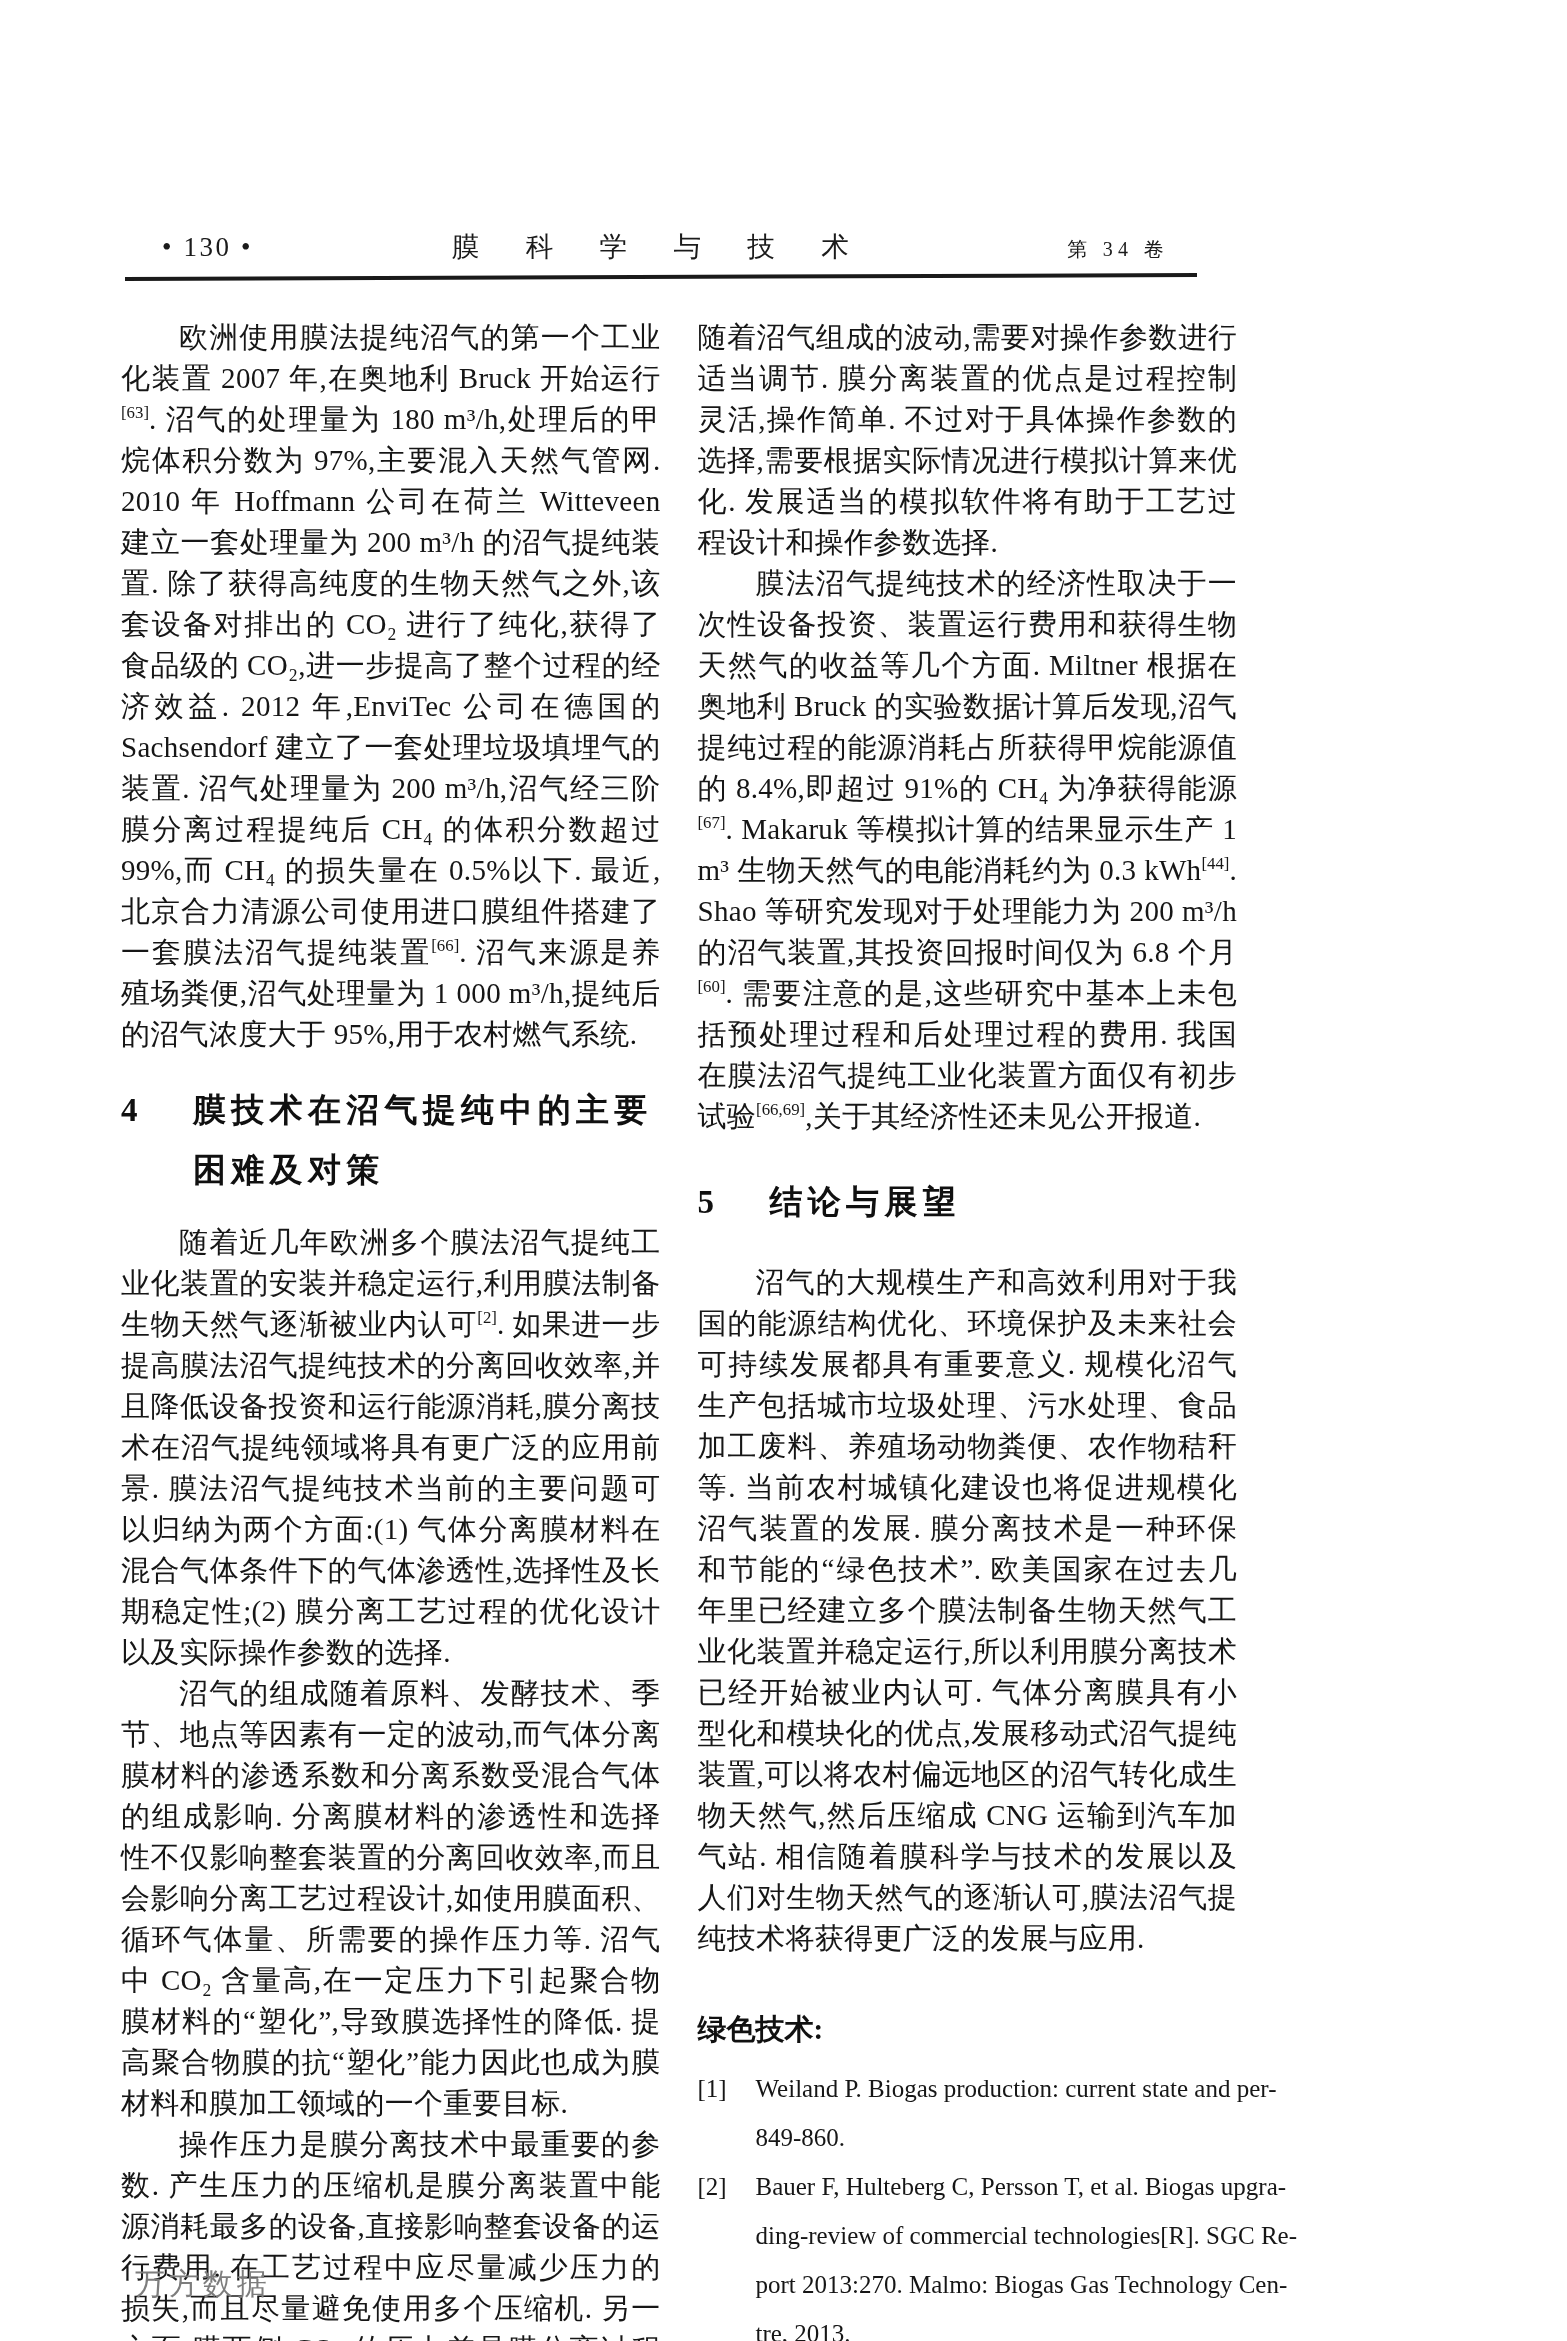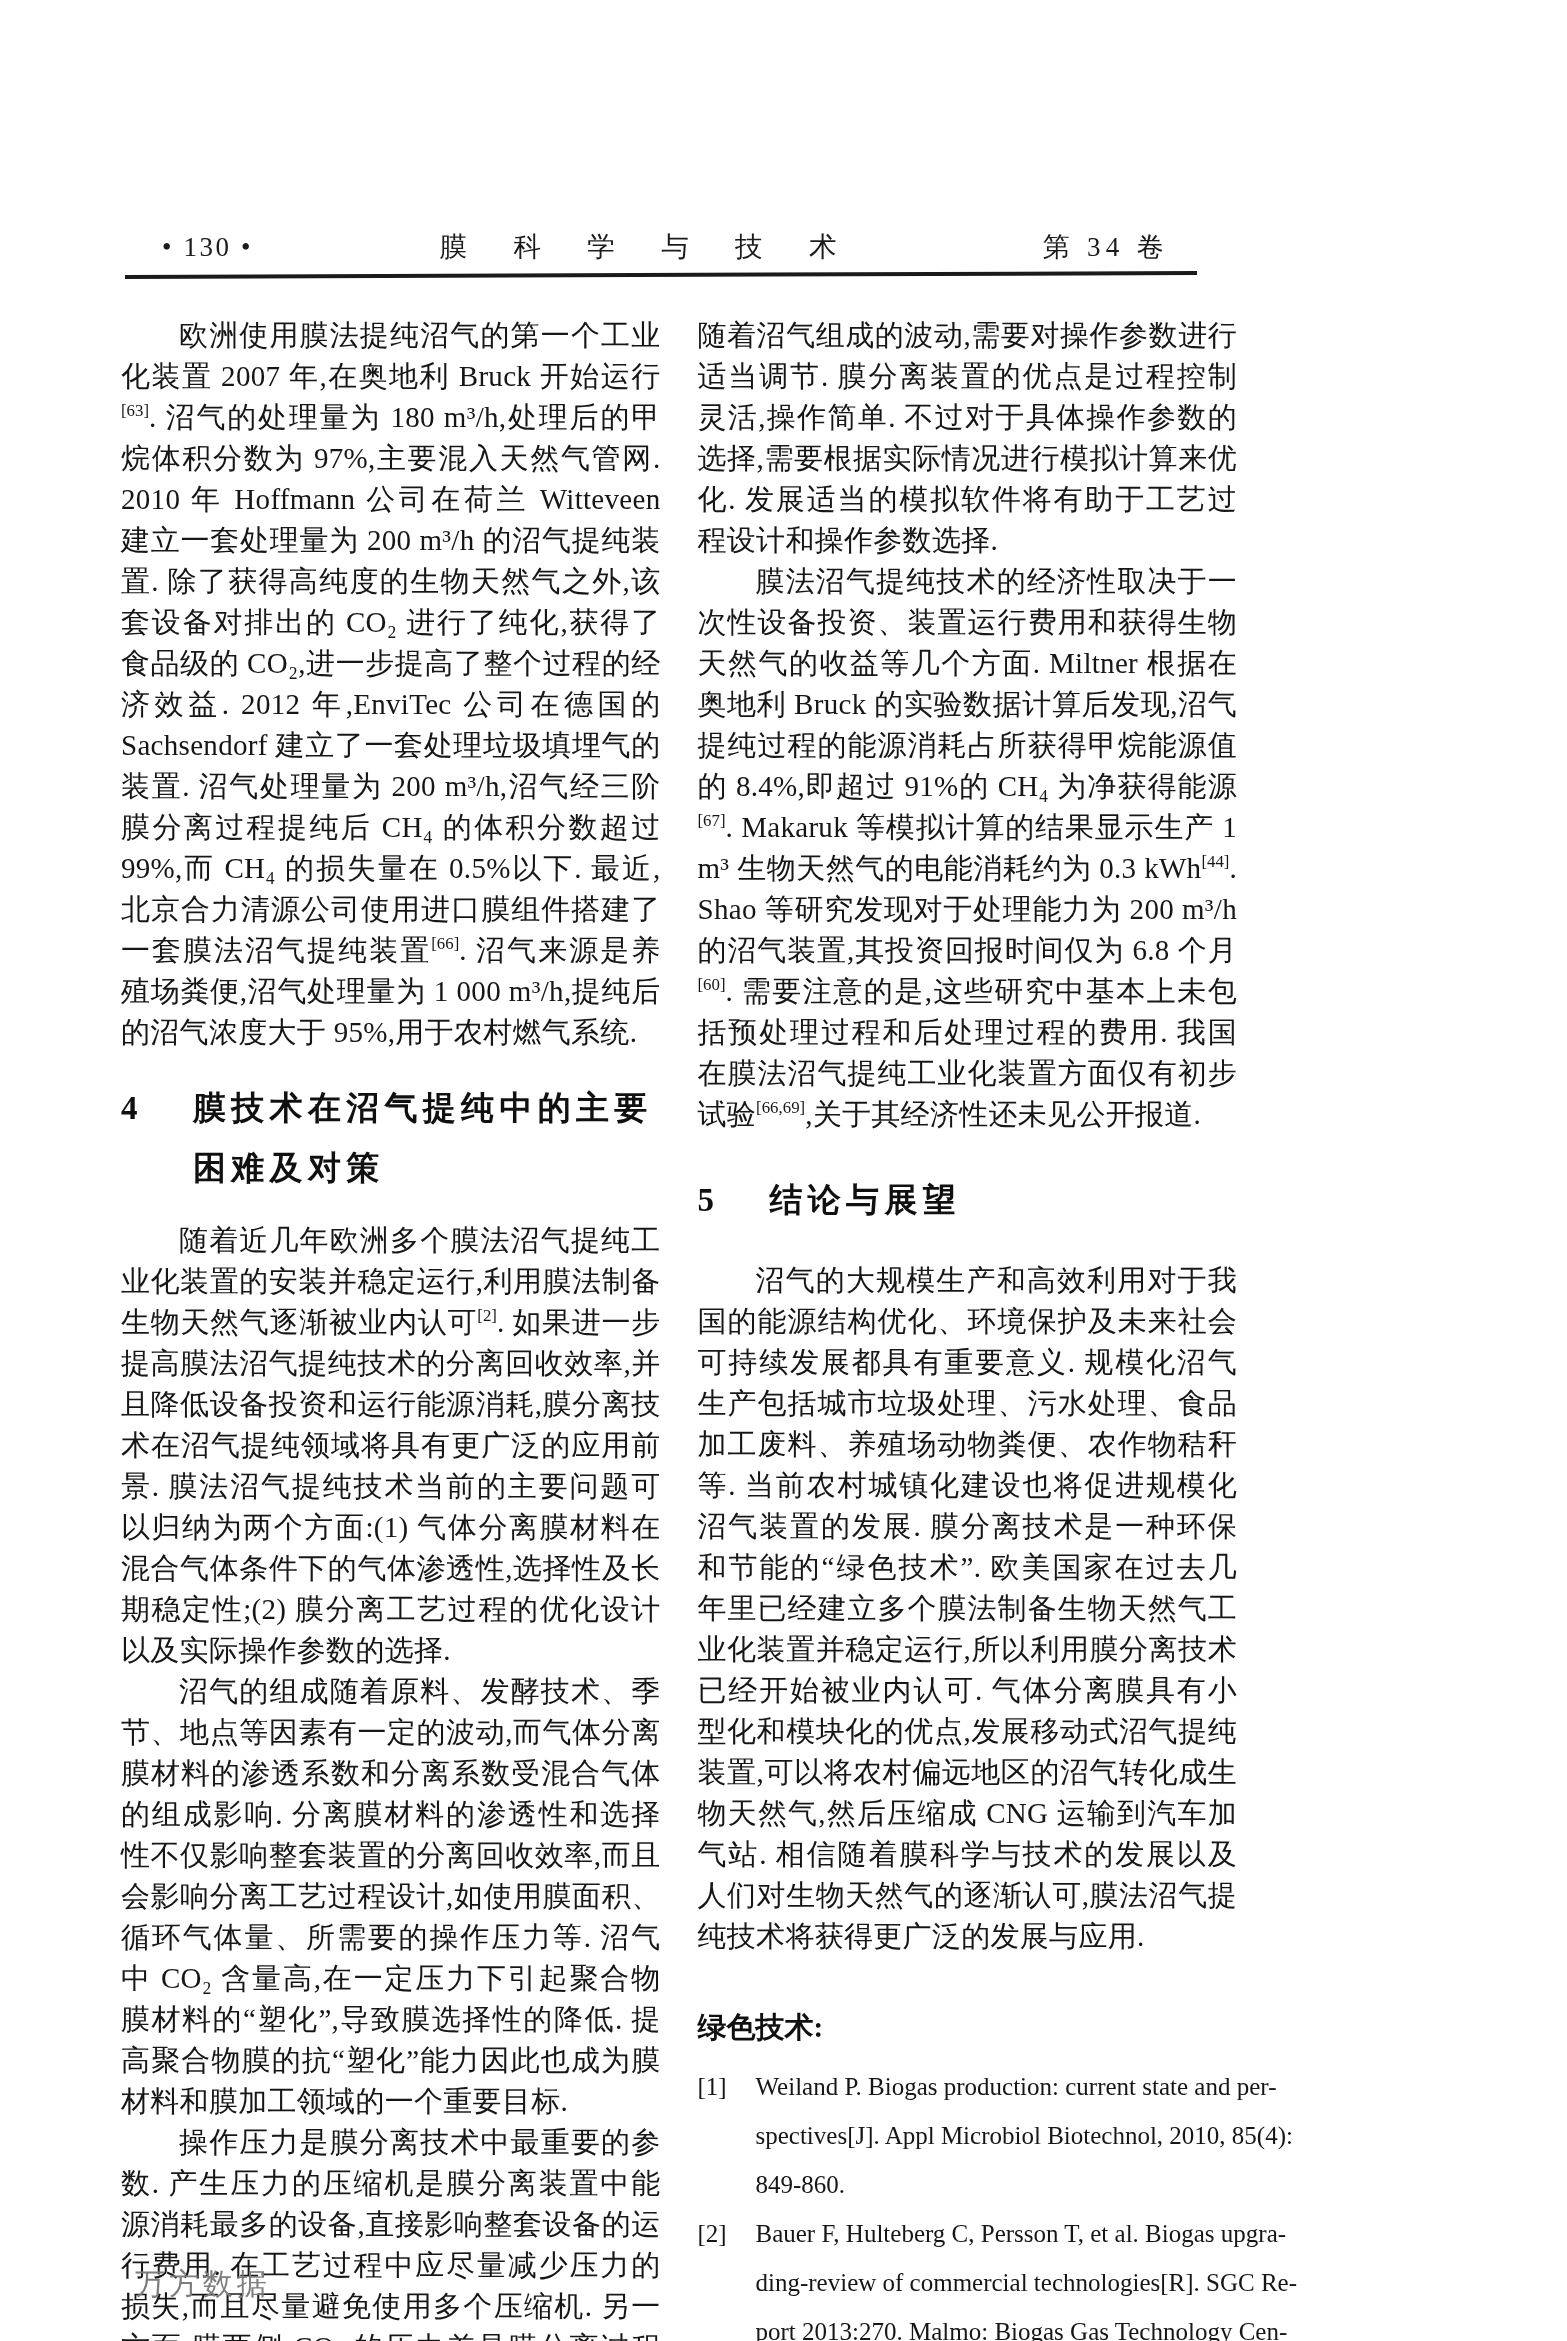--- a/index.html
+++ b/index.html
@@ -22,21 +22,21 @@
     justify-content: space-between;
     align-items: baseline;
     margin: 0;
     padding: 231px 151px 0 162px;
     font-size: 26px;
     line-height: 31.5px;
     color: #1b1b1b;
   }
   .header .page-num { letter-spacing: 2.6px; font-size: 27px; }
   .header .journal  { letter-spacing: 19.7px; font-size: 27.6px; }
-  .header .volume   { letter-spacing: 5.3px;  font-size: 27px; }
+  .header .volume   { letter-spacing: 5.3px;  font-size: 20px; }
   .header-rule {
     height: 3.9px;
     background: #1a1a1a;
     margin: 9.2px 123px 0 125px;
     transform: rotate(-0.22deg);
   }
   
   .columns {
     display: flex;
     gap: 37px;
@@ -138,21 +138,20 @@
       </div>
 
       <p class="para indent">沼气的大规模生产和高效利用对于我国的能源结构优化、环境保护及未来社会可持续发展都具有重要意义. 规模化沼气生产包括城市垃圾处理、污水处理、食品加工废料、养殖场动物粪便、农作物秸秆等. 当前农村城镇化建设也将促进规模化沼气装置的发展. 膜分离技术是一种环保和节能的“绿色技术”. 欧美国家在过去几年里已经建立多个膜法制备生物天然气工业化装置并稳定运行,所以利用膜分离技术已经开始被业内认可. 气体分离膜具有小型化和模块化的优点,发展移动式沼气提纯装置,可以将农村偏远地区的沼气转化成生物天然气,然后压缩成 CNG 运输到汽车加气站. 相信随着膜科学与技术的发展以及人们对生物天然气的逐渐认可,膜法沼气提纯技术将获得更广泛的发展与应用.</p>
 
       <div class="ref-heading">绿色技术:</div>
 
       <div class="ref-entry">
         <span class="ref-marker">[1]</span>
         <div class="ref-lines">
           <div class="ref-line">Weiland P. Biogas production: current state and per-</div>
-          <div class="ref-line">spectives[J]. Appl Microbiol Biotechnol, 2010, 85(4):</div>
           <div class="ref-line">849-860.</div>
         </div>
       </div>
 
       <div class="ref-entry">
         <span class="ref-marker">[2]</span>
         <div class="ref-lines">
           <div class="ref-line">Bauer F, Hulteberg C, Persson T, et al. Biogas upgra-</div>
           <div class="ref-line">ding-review of commercial technologies[R]. SGC Re-</div>
           <div class="ref-line">port 2013:270. Malmo: Biogas Gas Technology Cen-</div>

